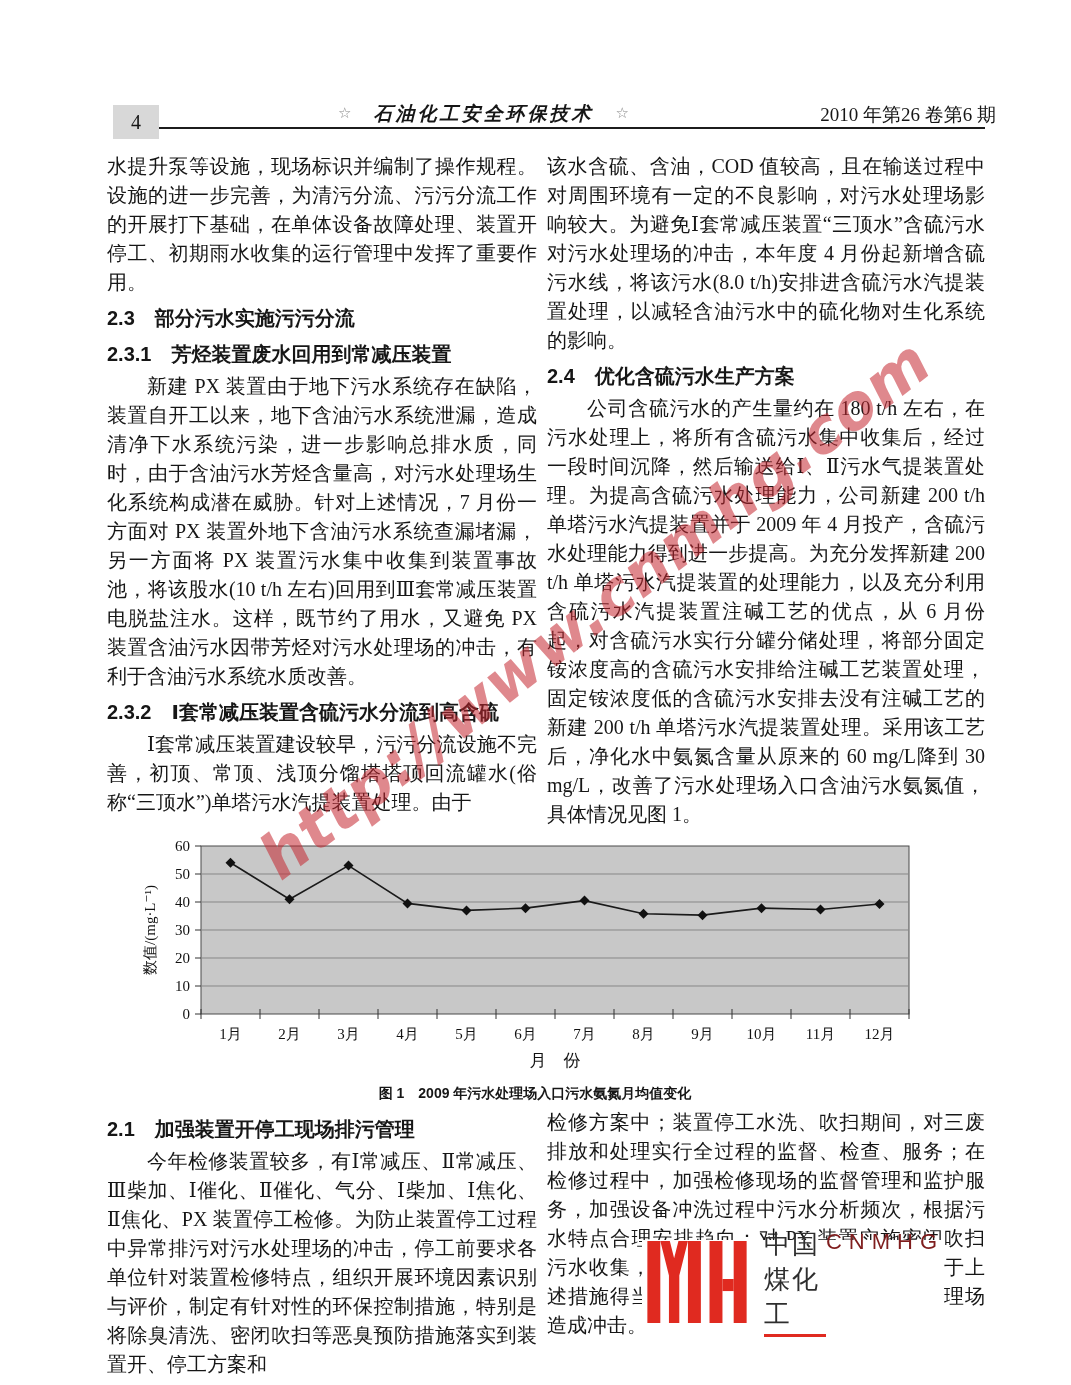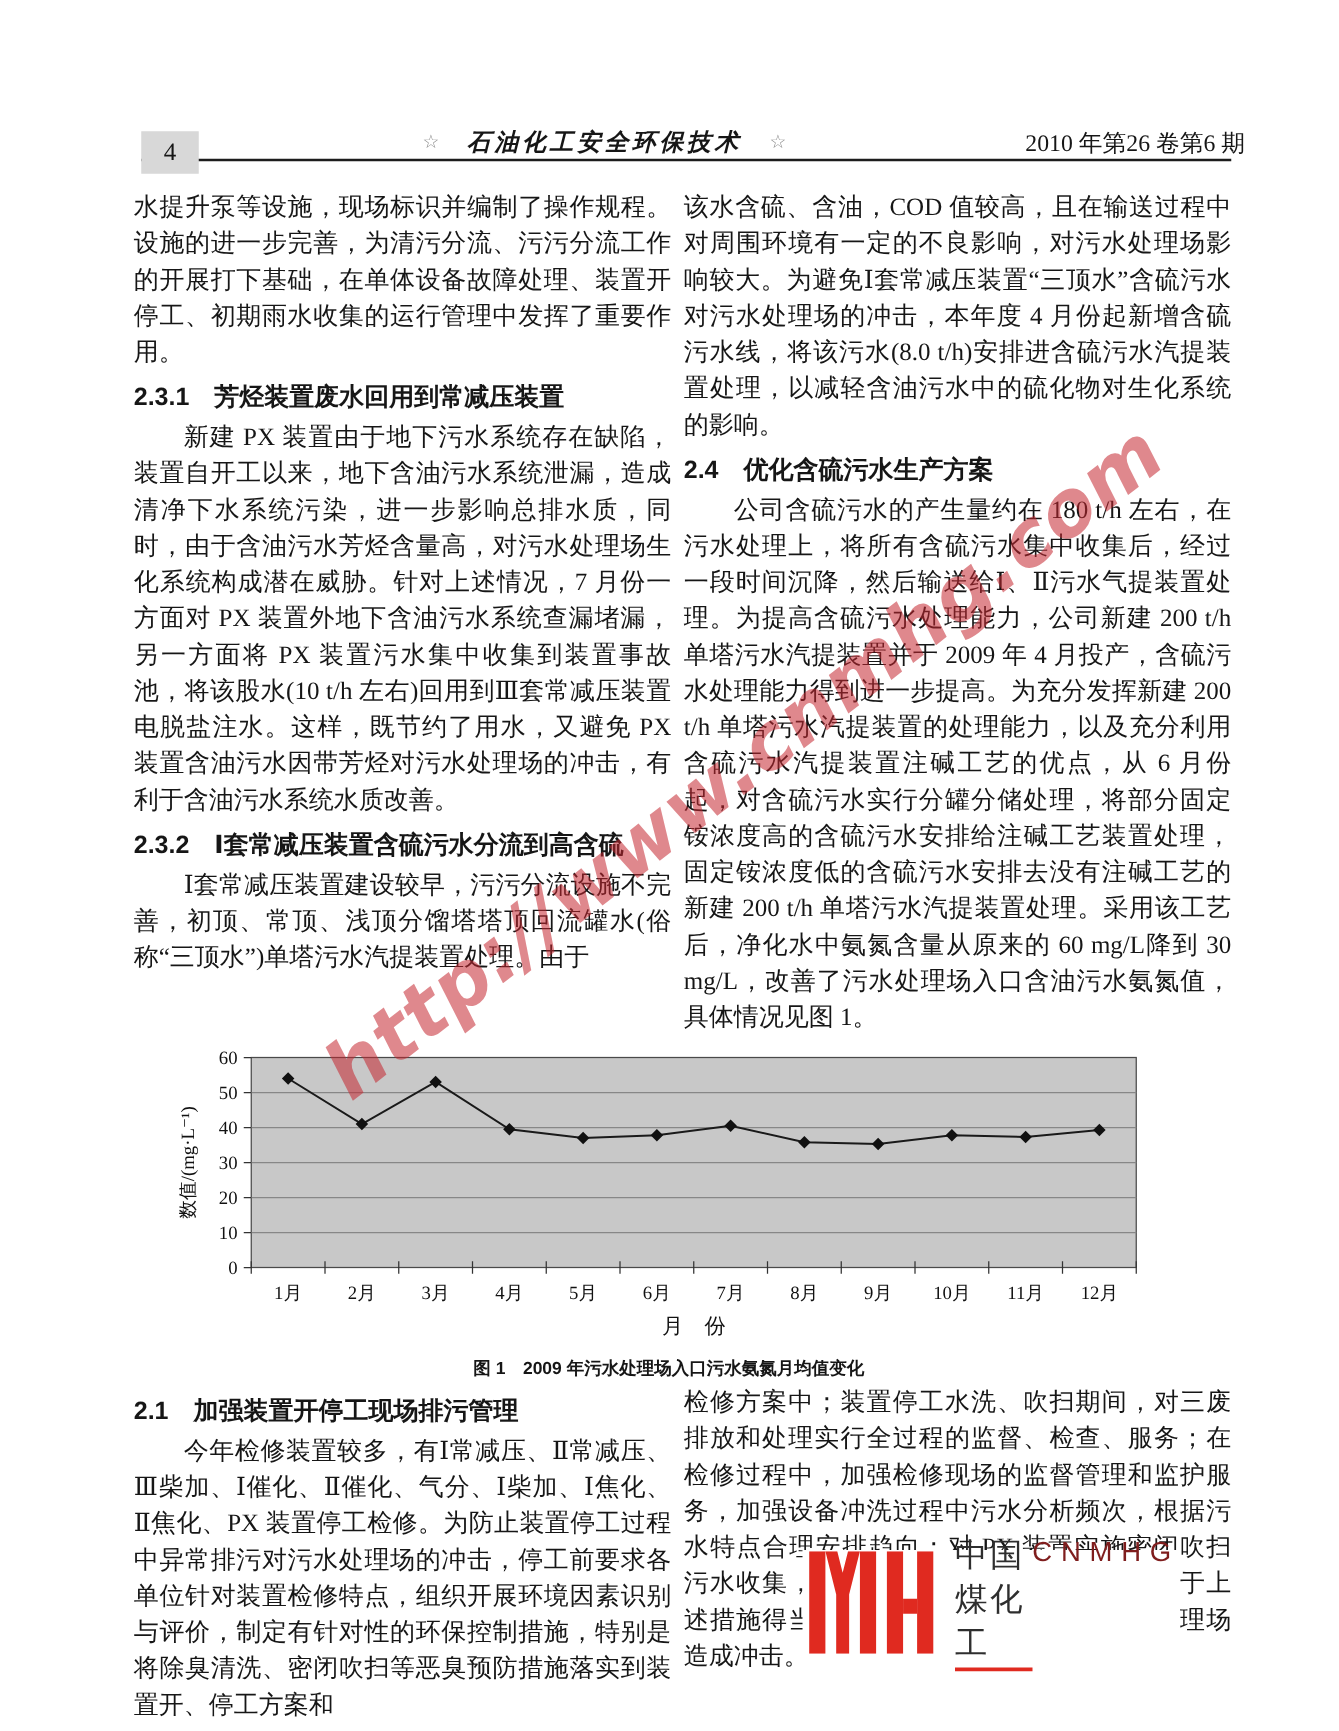--- a/index.html
+++ b/index.html
@@ -54,20 +54,21 @@
 
   <div class="pagenum">4</div>
   <div class="header-rule"></div>
   <div class="journal">
     <span class="star">☆</span><span class="jt">石油化工安全环保技术</span><span class="star">☆</span>
   </div>
   <div class="issue">2010 年第26 卷第6 期</div>
 
   <section class="col left-top">
       <div class="p">水提升泵等设施，现场标识并编制了操作规程。设施的进一步完善，为清污分流、污污分流工作的开展打下基础，在单体设备故障处理、装置开停工、初期雨水收集的运行管理中发挥了重要作用。</div>
+      <div class="h2">2.3　部分污水实施污污分流</div>
       <div class="h3">2.3.1　芳烃装置废水回用到常减压装置</div>
       <div class="p indent">新建 PX 装置由于地下污水系统存在缺陷，装置自开工以来，地下含油污水系统泄漏，造成清净下水系统污染，进一步影响总排水质，同时，由于含油污水芳烃含量高，对污水处理场生化系统构成潜在威胁。针对上述情况，7 月份一方面对 PX 装置外地下含油污水系统查漏堵漏，另一方面将 PX 装置污水集中收集到装置事故池，将该股水(10 t/h 左右)回用到Ⅲ套常减压装置电脱盐注水。这样，既节约了用水，又避免 PX 装置含油污水因带芳烃对污水处理场的冲击，有利于含油污水系统水质改善。</div>
       <div class="h3">2.3.2　Ⅰ套常减压装置含硫污水分流到高含硫</div>
       <div class="p indent">Ⅰ套常减压装置建设较早，污污分流设施不完善，初顶、常顶、浅顶分馏塔塔顶回流罐水(俗称“三顶水”)单塔污水汽提装置处理。由于</div>
     </section>
   <section class="col right-top">
       <div class="p">该水含硫、含油，COD 值较高，且在输送过程中对周围环境有一定的不良影响，对污水处理场影响较大。为避免Ⅰ套常减压装置“三顶水”含硫污水对污水处理场的冲击，本年度 4 月份起新增含硫污水线，将该污水(8.0 t/h)安排进含硫污水汽提装置处理，以减轻含油污水中的硫化物对生化系统的影响。</div>
       <div class="h2">2.4　优化含硫污水生产方案</div>
       <div class="p indent">公司含硫污水的产生量约在 180 t/h 左右，在污水处理上，将所有含硫污水集中收集后，经过一段时间沉降，然后输送给Ⅰ、Ⅱ污水气提装置处理。为提高含硫污水处理能力，公司新建 200 t/h 单塔污水汽提装置并于 2009 年 4 月投产，含硫污水处理能力得到进一步提高。为充分发挥新建 200 t/h 单塔污水汽提装置的处理能力，以及充分利用含硫污水汽提装置注碱工艺的优点，从 6 月份起，对含硫污水实行分罐分储处理，将部分固定铵浓度高的含硫污水安排给注碱工艺装置处理，固定铵浓度低的含硫污水安排去没有注碱工艺的新建 200 t/h 单塔污水汽提装置处理。采用该工艺后，净化水中氨氮含量从原来的 60 mg/L降到 30 mg/L，改善了污水处理场入口含油污水氨氮值，具体情况见图 1。</div>
     </section>

